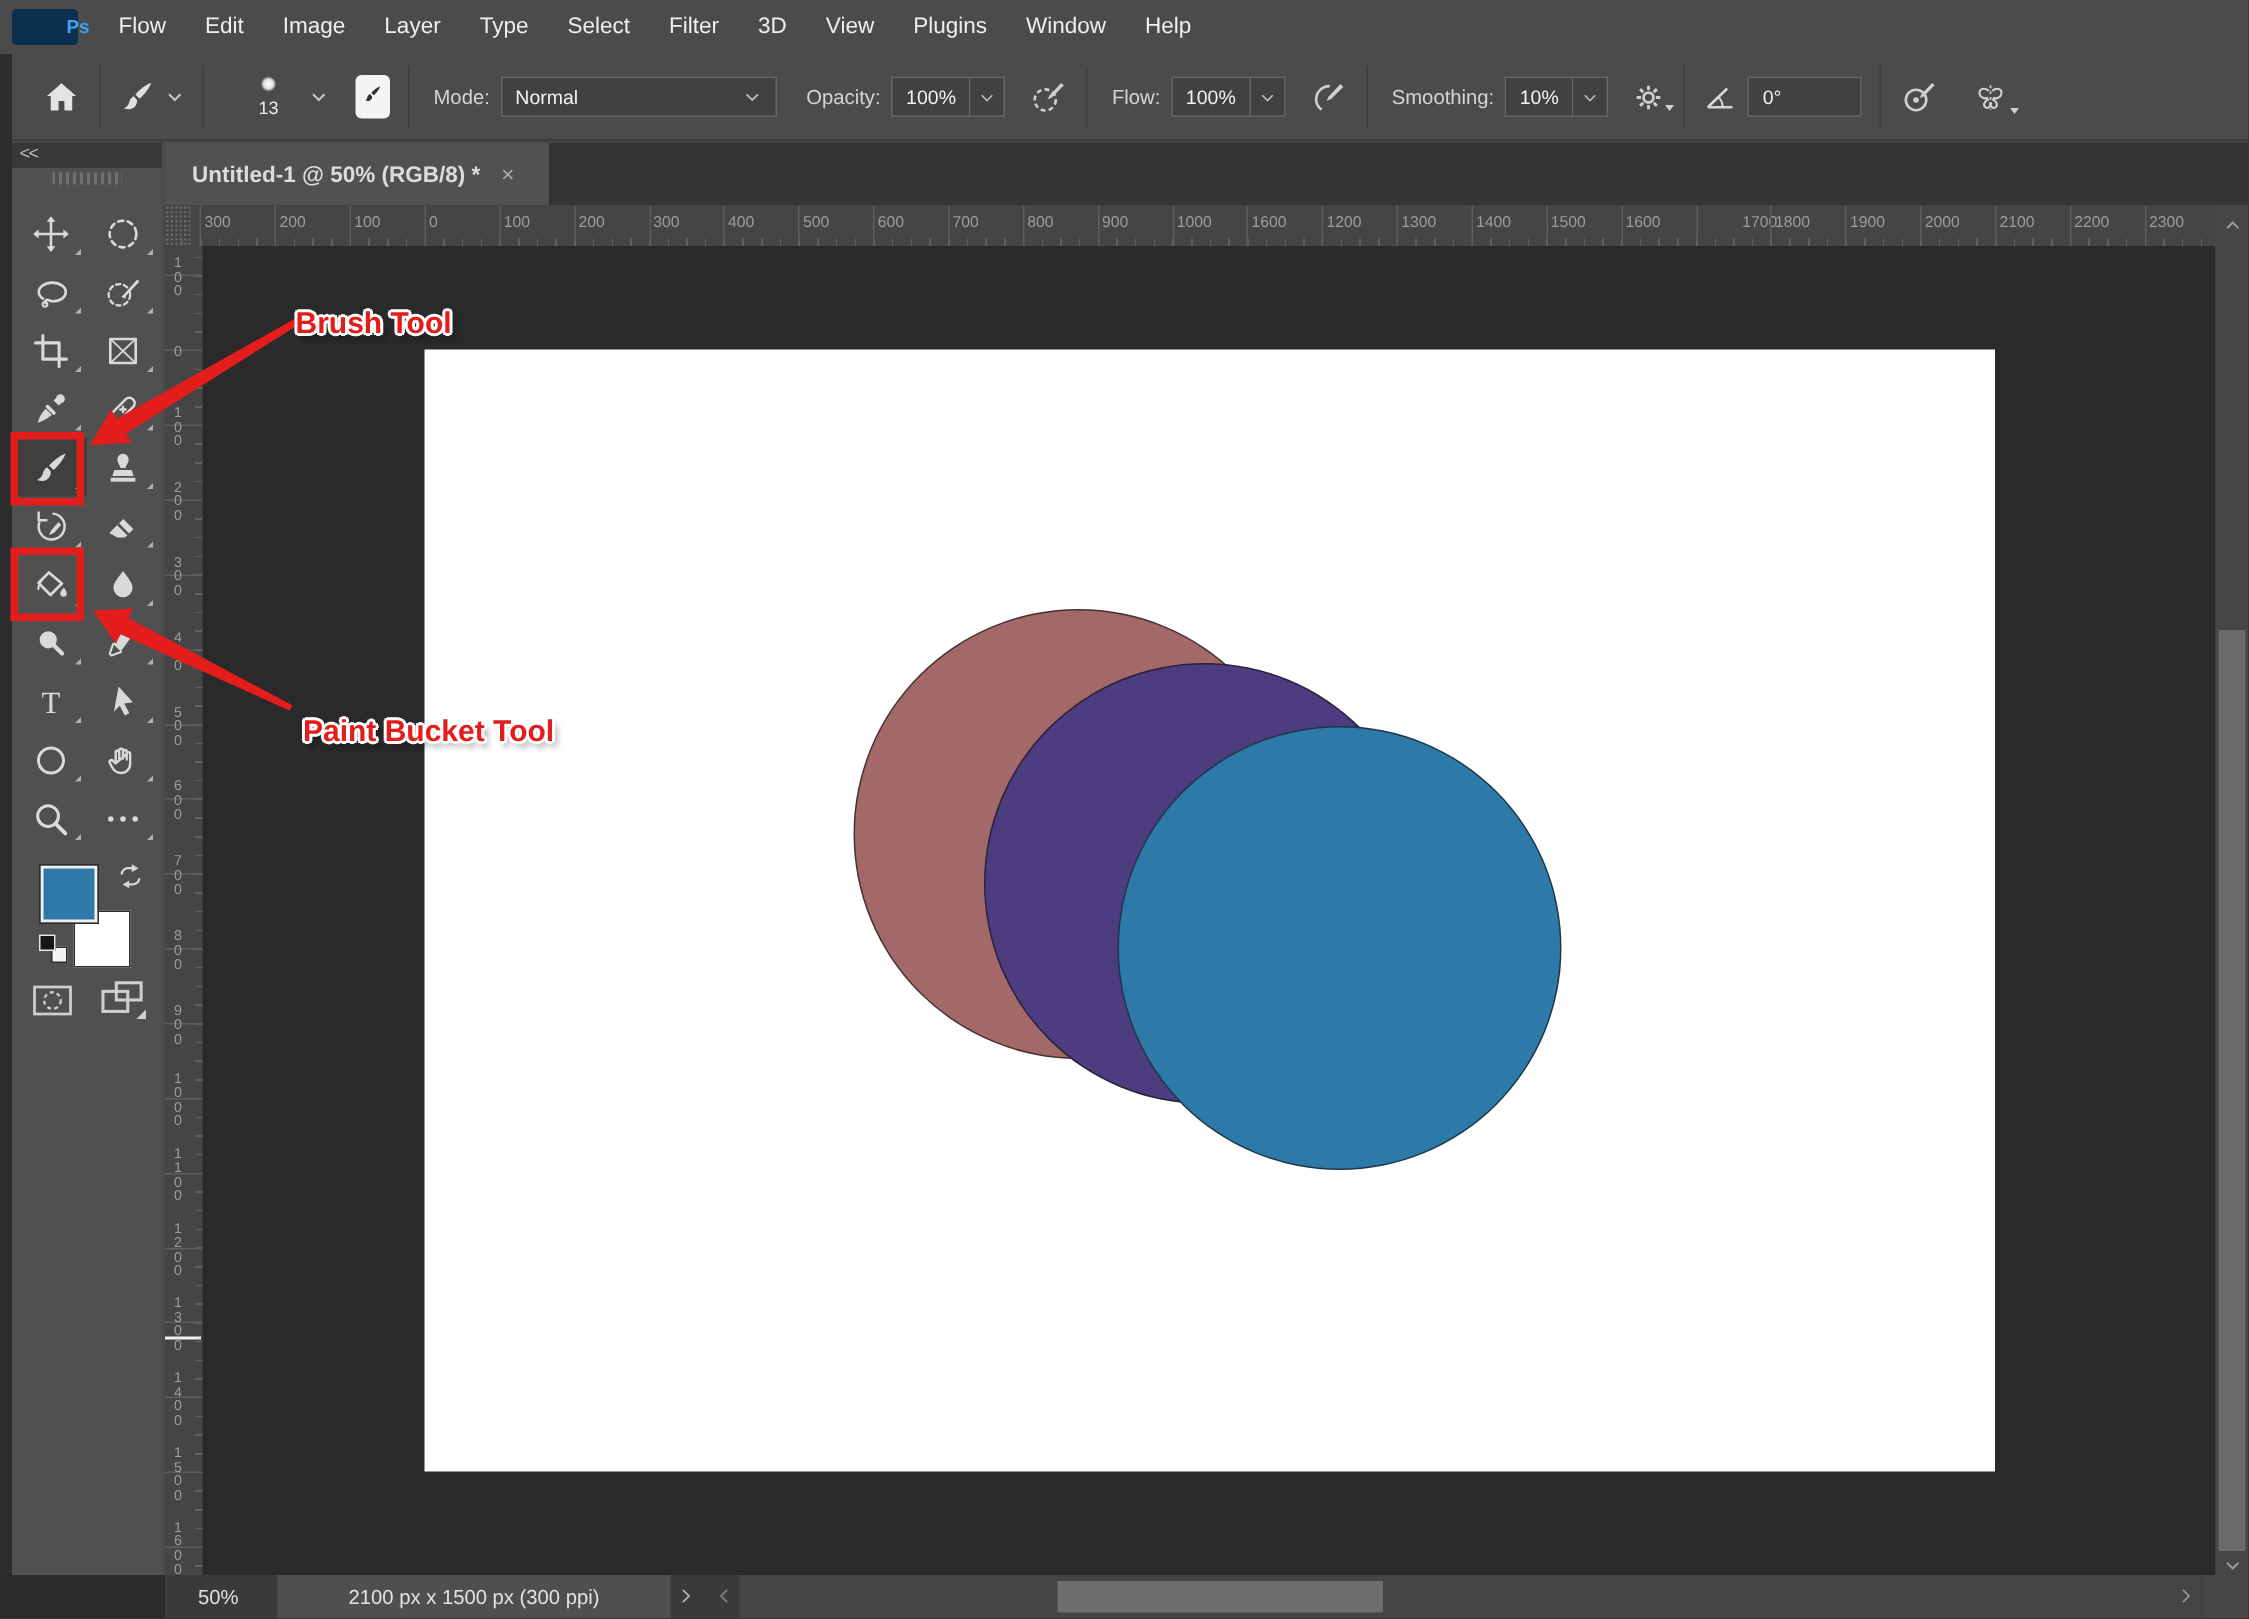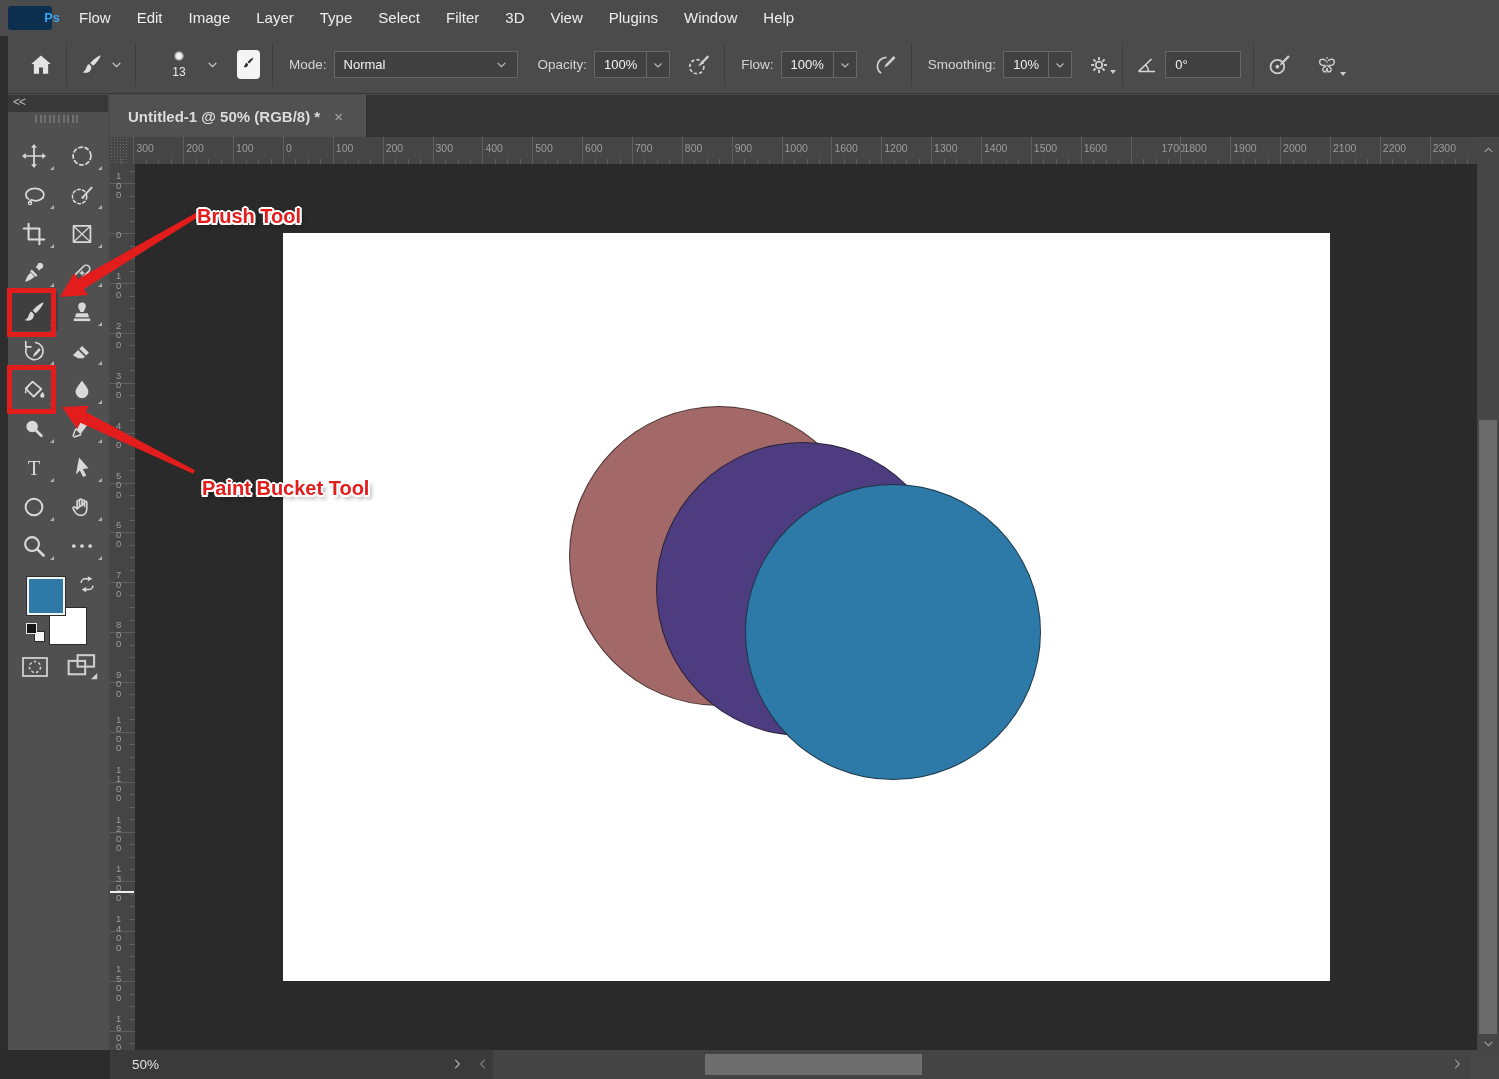--- a/index.html
+++ b/index.html
@@ -585,20 +585,21 @@
 </div>
 <div class="abs v-down">
   <svg width="13" height="13" viewBox="0 0 24 24">
       <path d="M5 9l7 7 7-7" fill="none" stroke="#9a9a9a" stroke-width="2.4"></path>
     </svg>
 </div>
 
 <div class="abs statusbar">
   <div class="sb-inner">
     <span class="sb-zoom">50%</span>
+    <div class="sb-doc">2100 px x 1500 px (300 ppi)</div>
     <div class="sb-pop">
       <svg width="14" height="20" viewBox="0 0 24 24">
           <path d="M9 5l7 7-7 7" fill="none" stroke="#b5b5b5" stroke-width="2"></path>
         </svg>
     </div>
     <div class="sb-left-arrow">
       <svg width="14" height="20" viewBox="0 0 24 24">
           <path d="M15 5l-7 7 7 7" fill="none" stroke="#9a9a9a" stroke-width="2"></path>
         </svg>
     </div>

